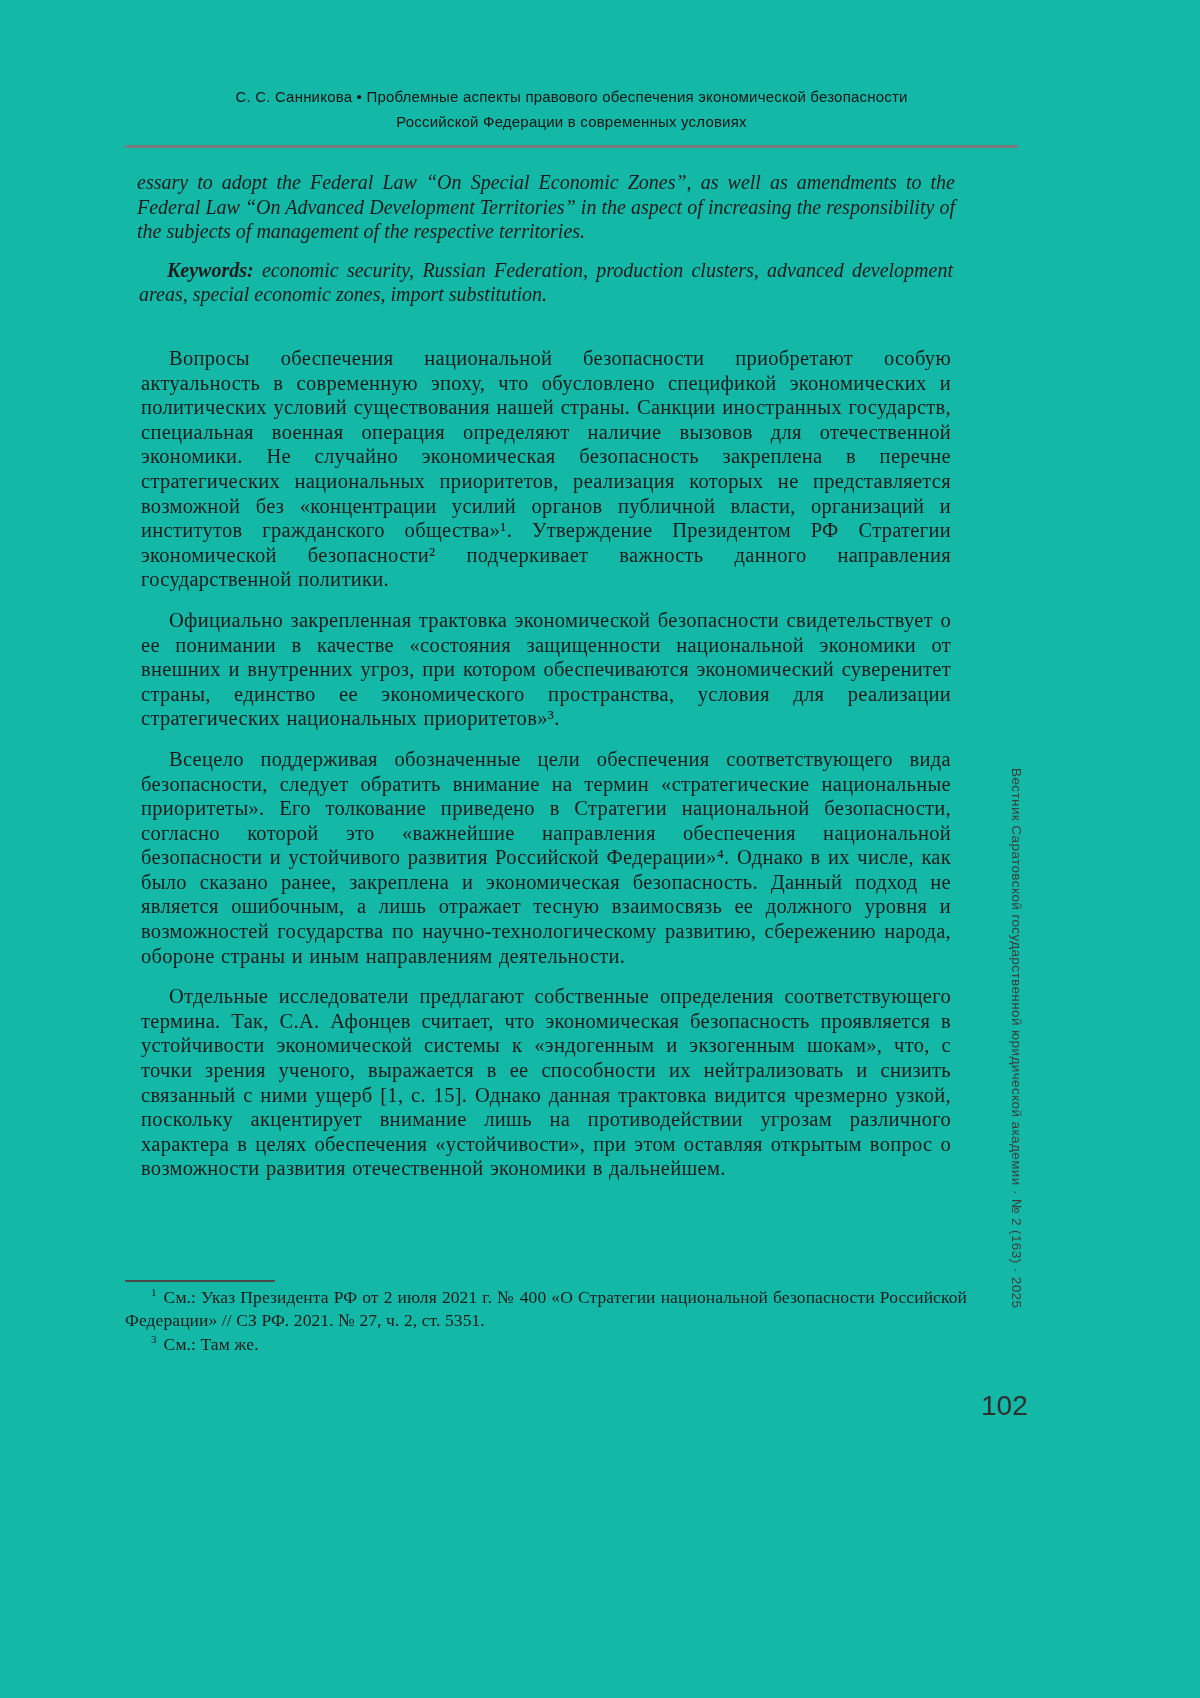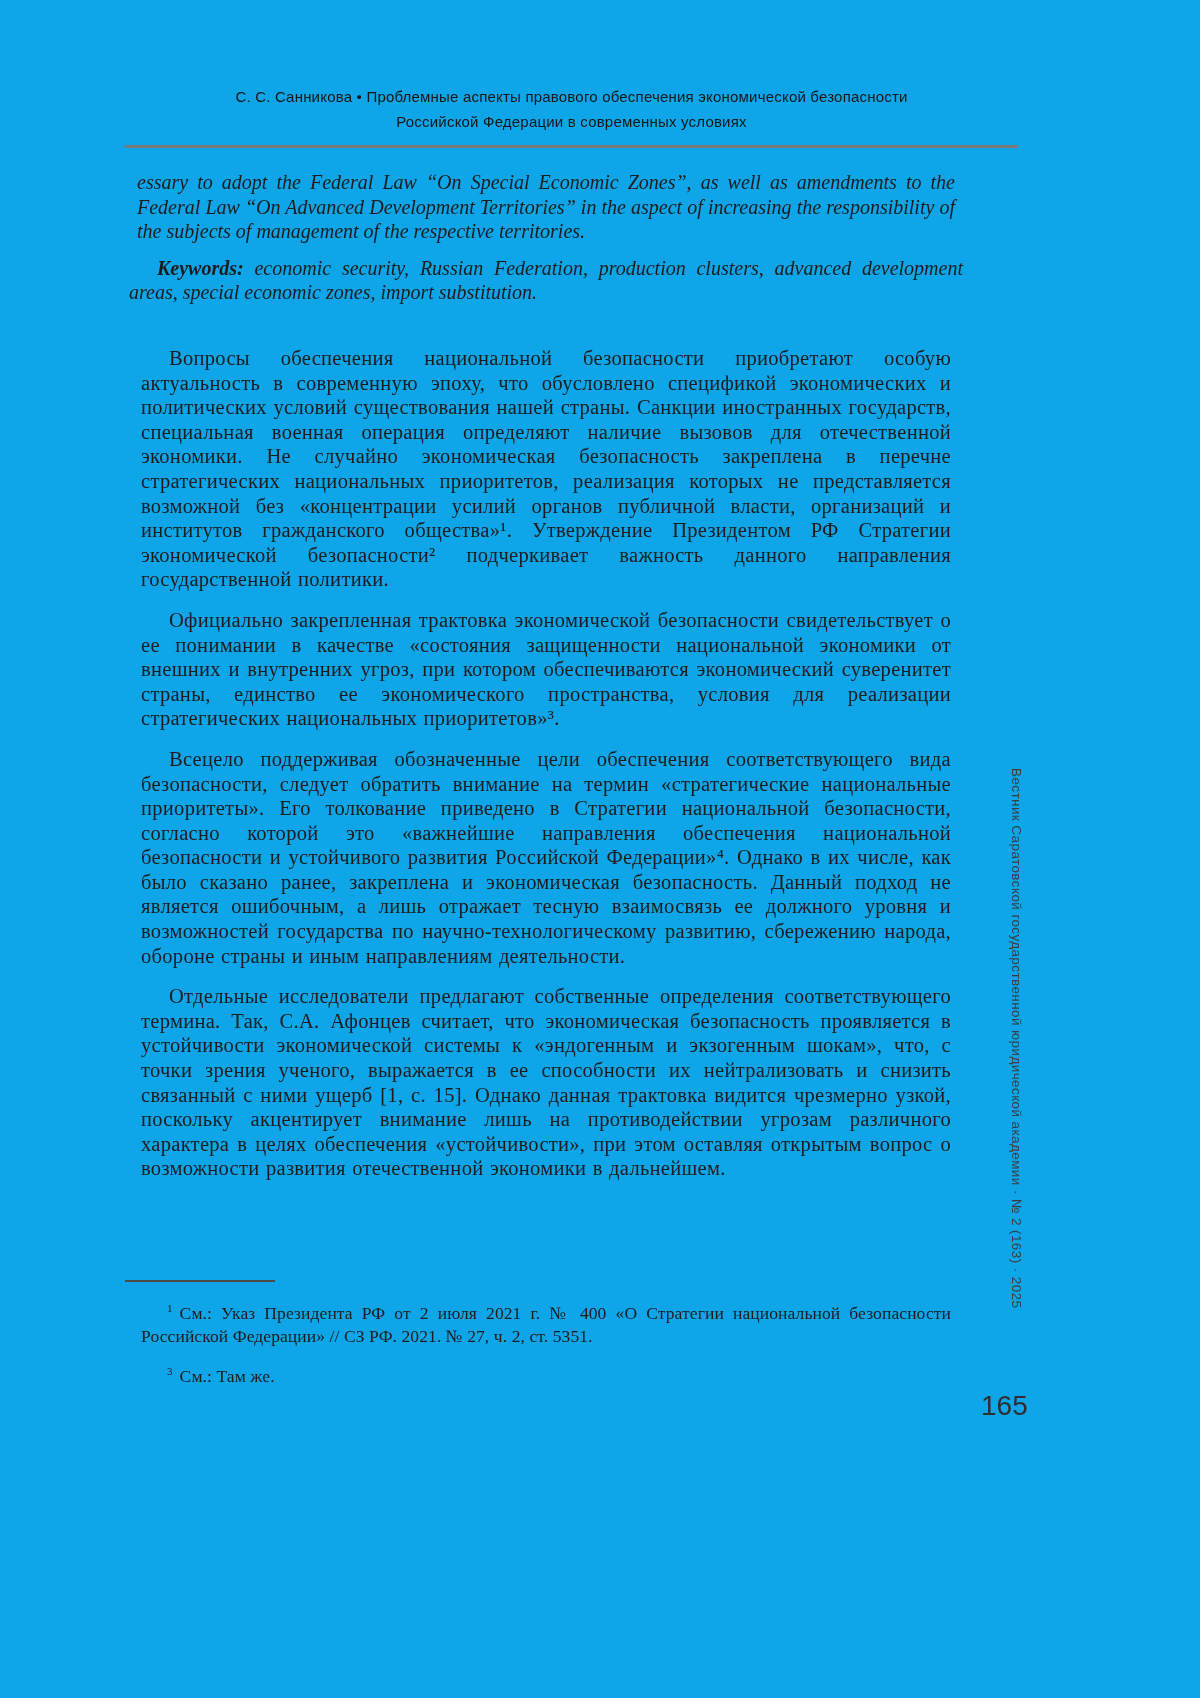--- a/index.html
+++ b/index.html
@@ -1,20 +1,20 @@
 <!DOCTYPE html>
 <html><head>
 <meta charset="utf-8">
 <style>
   html, body { margin: 0; padding: 0; background: #e8e8e8; }
   .page {
     position: relative;
     width: 1200px;
     height: 1698px;
-    background: #0ea5e9;
+    background: #14b8a6;
     overflow: hidden;
     font-family: "Liberation Serif", "DejaVu Serif", serif;
     color: #1c1c1c;
   }
 
   
   .running-head {
     position: absolute;
     top: 84px;
     left: 125px;
@@ -39,21 +39,21 @@
   .abstract {
     position: absolute;
     top: 158px;
     left: 125px;
     width: 842px;
     font-size: 20px;
     line-height: 24.6px;
     font-style: italic;
     text-align: justify;
   }
-  .abstract .kw { text-indent: 28px; margin: 4px; }
+  .abstract .kw { text-indent: 28px; margin: 14px; }
   .abstract p { margin: 12px; }
   .kw-label { font-weight: bold; }
 
   
   .body-text {
     position: absolute;
     top: 330px;
     left: 125px;
     width: 842px;
     font-size: 20.5px;
@@ -76,21 +76,21 @@
   .footnotes {
     position: absolute;
     top: 1286px;
     left: 125px;
     width: 842px;
     font-size: 17.5px;
     line-height: 23.3px;
     text-align: justify;
     letter-spacing: 0.1px;
   }
-  .footnotes p { margin: 16px; text-indent: 26px; }
+  .footnotes p { margin: 0; text-indent: 26px; }
   .footnotes sup {
     font-size: 11px;
     margin-right: 7px;
     line-height: 0;
   }
 
   
   .journal-spine {
     position: absolute;
     left: 1024px;
@@ -140,15 +140,15 @@
 
   <div class="fn-rule"></div>
 
   <div class="footnotes">
     <p><sup>1</sup><span>См.: Указ Президента РФ от 2 июля 2021 г. № 400 «О Стратегии национальной безопасности Российской Федерации» // СЗ РФ. 2021. № 27, ч. 2, ст. 5351.</span></p>
     <p><sup>3</sup><span>См.: Там же.</span></p>
   </div>
 
   <div class="journal-spine">Вестник Саратовской государственной юридической академии · № 2 (163) · 2025</div>
 
-  <div class="page-number">165</div>
+  <div class="page-number">102</div>
 
 </div>
 
 </body></html>

